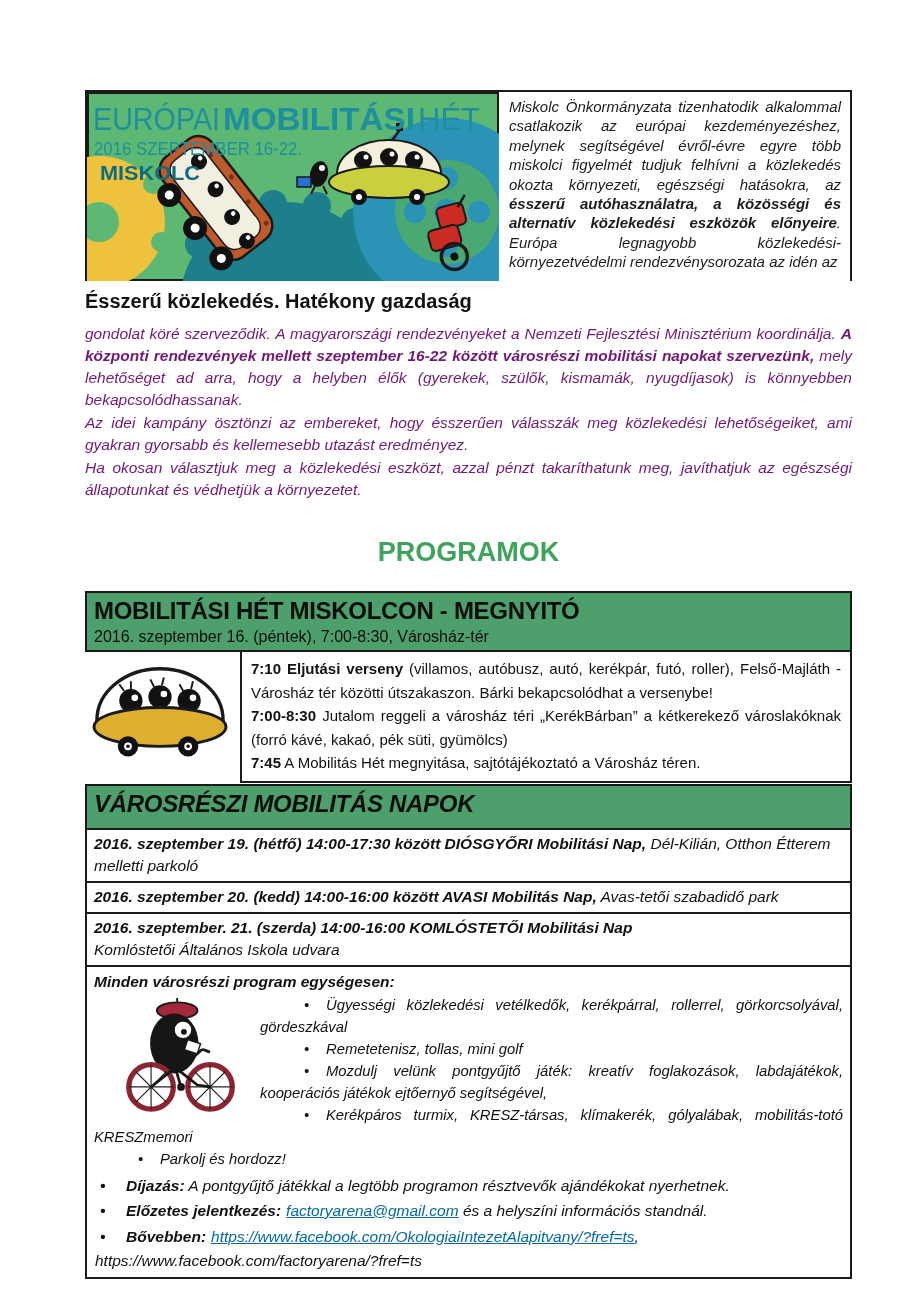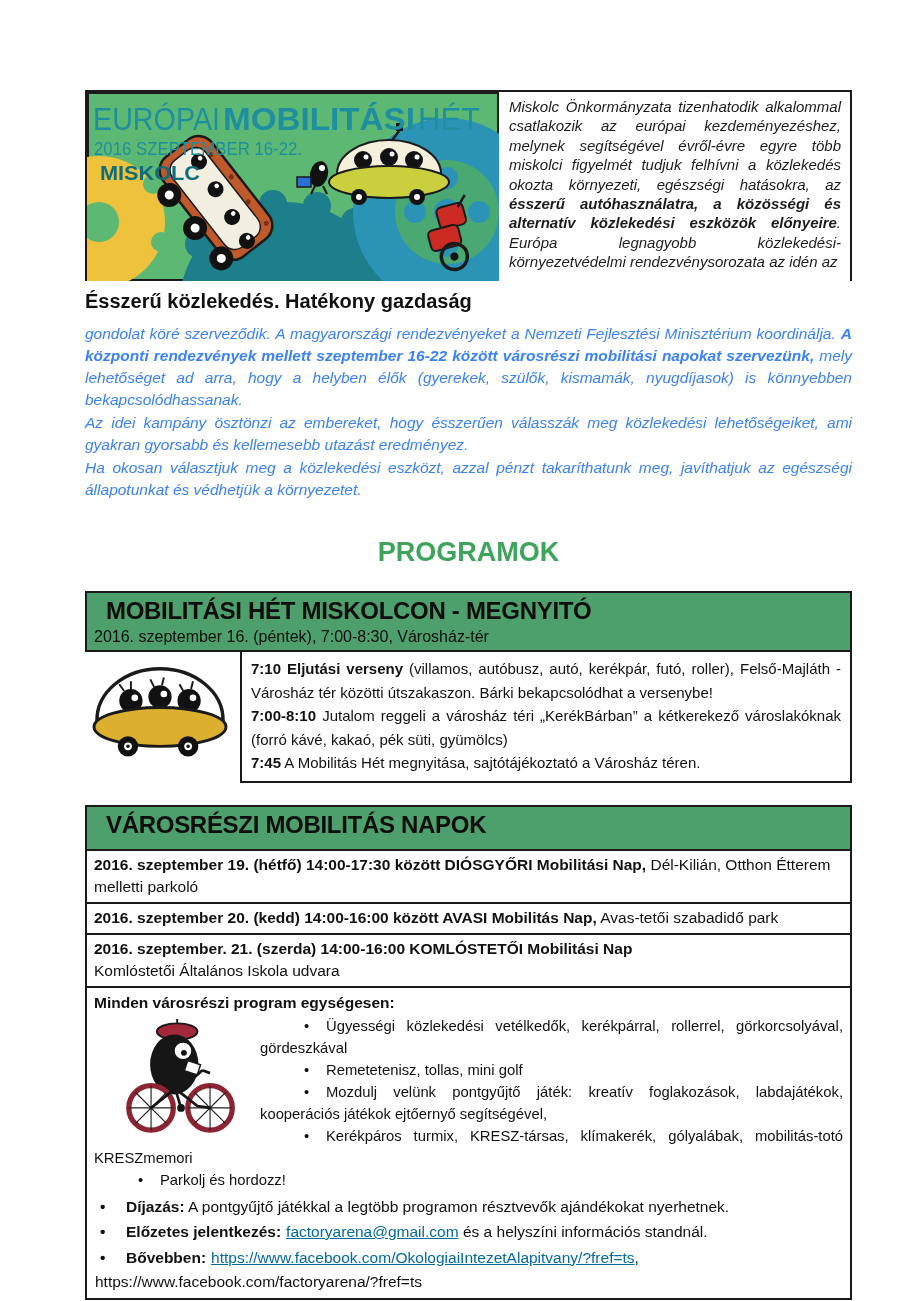--- a/index.html
+++ b/index.html
@@ -23,39 +23,39 @@
         padding:90px 68px 0 85px;overflow:hidden;}
 
   
   .header-frame{border:2px solid var(--ink);border-bottom:none;display:flex;}
   .logo-svg{display:block;flex:0 0 412px;width:412px;height:189px;}
   .intro-right{flex:1;padding:5px 9px 0 10px;font-style:italic;font-size:15px;
                line-height:19.4px;text-align:justify;color:#1c1c1c;}
   .intro-right b{font-style:italic;}
   .slogan{text-align:left;font-weight:bold;font-size:20px;margin:9px 0 10px;}
 
-  .para{font-style:italic;font-size:15.5px;line-height:22px;text-align:justify;color:#3b82f6;}
+  .para{font-style:italic;font-size:15.5px;line-height:22px;text-align:justify;color:#701a75;}
   .para + .para{margin-top:1px;}
 
   .programs-heading{text-align:center;color:var(--programs-green);
                     font-size:27px;font-weight:bold;margin:36px 0 23px;letter-spacing:0;}
 
   
   .banner{background:var(--banner-green);border:2px solid var(--ink);}
   .banner-title{font-size:24px;font-weight:bold;letter-spacing:-0.3px;
-                padding:2px 19px 0;color:#0d0d0d;line-height:32px;}
+                padding:2px 7px 0;color:#0d0d0d;line-height:32px;}
   .banner-sub{font-size:16px;padding:1px 7px 4px;color:#0d0d0d;}
   .banner2 .banner-title{padding-bottom:8px;}
 
   .opening-body{display:flex;min-height:130px;}
   .opening-img{flex:0 0 155px;padding:8px 6px 0 2px;}
   .opening-text{flex:1;border:2px solid var(--ink);border-top:none;
                 padding:5px 9px 6px;font-size:15px;line-height:23.5px;text-align:justify;}
 
-  .district{margin-top:22px;}
+  .district{margin-top:1px;font-style:italic;}
   .d-row{border:2px solid var(--ink);border-top:none;padding:3px 7px 4px;
          font-size:15.5px;line-height:22px;}
   .d-row .dr-normal{font-weight:normal;}
   .common-head{font-weight:bold;font-size:15.5px;line-height:24px;}
   .bullets-wrap{overflow:hidden;}
   .bike-svg{float:left;width:140px;height:116px;margin:4px 8px 2px 18px;}
   .bullet-list{list-style:none;font-size:14.8px;line-height:22px;}
   .bullet-list li{text-indent:44px;text-align:justify;}
   .bullet-list li .dot{display:inline-block;width:22px;text-indent:0;}
   .footer-bullets{clear:both;padding-top:3px;}
@@ -212,21 +212,21 @@
           <circle cx="42" cy="89" r="10.5" fill="#111"></circle>
             <circle cx="42" cy="89" r="4" fill="#fff"></circle>
             <circle cx="42" cy="89" r="1.8" fill="#111"></circle>
           <circle cx="104" cy="89" r="10.5" fill="#111"></circle>
             <circle cx="104" cy="89" r="4" fill="#fff"></circle>
             <circle cx="104" cy="89" r="1.8" fill="#111"></circle>
         </svg>
       </div>
       <div class="opening-text">
         <p><b>7:10 Eljutási verseny</b><span> (villamos, autóbusz, autó, kerékpár, futó, roller), Felső-Majláth - Városház tér közötti útszakaszon. Bárki bekapcsolódhat a versenybe!</span></p>
-        <p><b>7:00-8:10</b><span> Jutalom reggeli a városház téri „KerékBárban” a kétkerekező városlakóknak (forró kávé, kakaó, pék süti, gyümölcs)</span></p>
+        <p><b>7:00-8:30</b><span> Jutalom reggeli a városház téri „KerékBárban” a kétkerekező városlakóknak (forró kávé, kakaó, pék süti, gyümölcs)</span></p>
         <p><b>7:45</b><span> A Mobilitás Hét megnyitása, sajtótájékoztató a Városház téren.</span></p>
       </div>
     </div>
   </section>
 
   <section class="district">
     <div class="banner banner2">
       <div class="banner-title">VÁROSRÉSZI MOBILITÁS NAPOK</div>
     </div>
 

